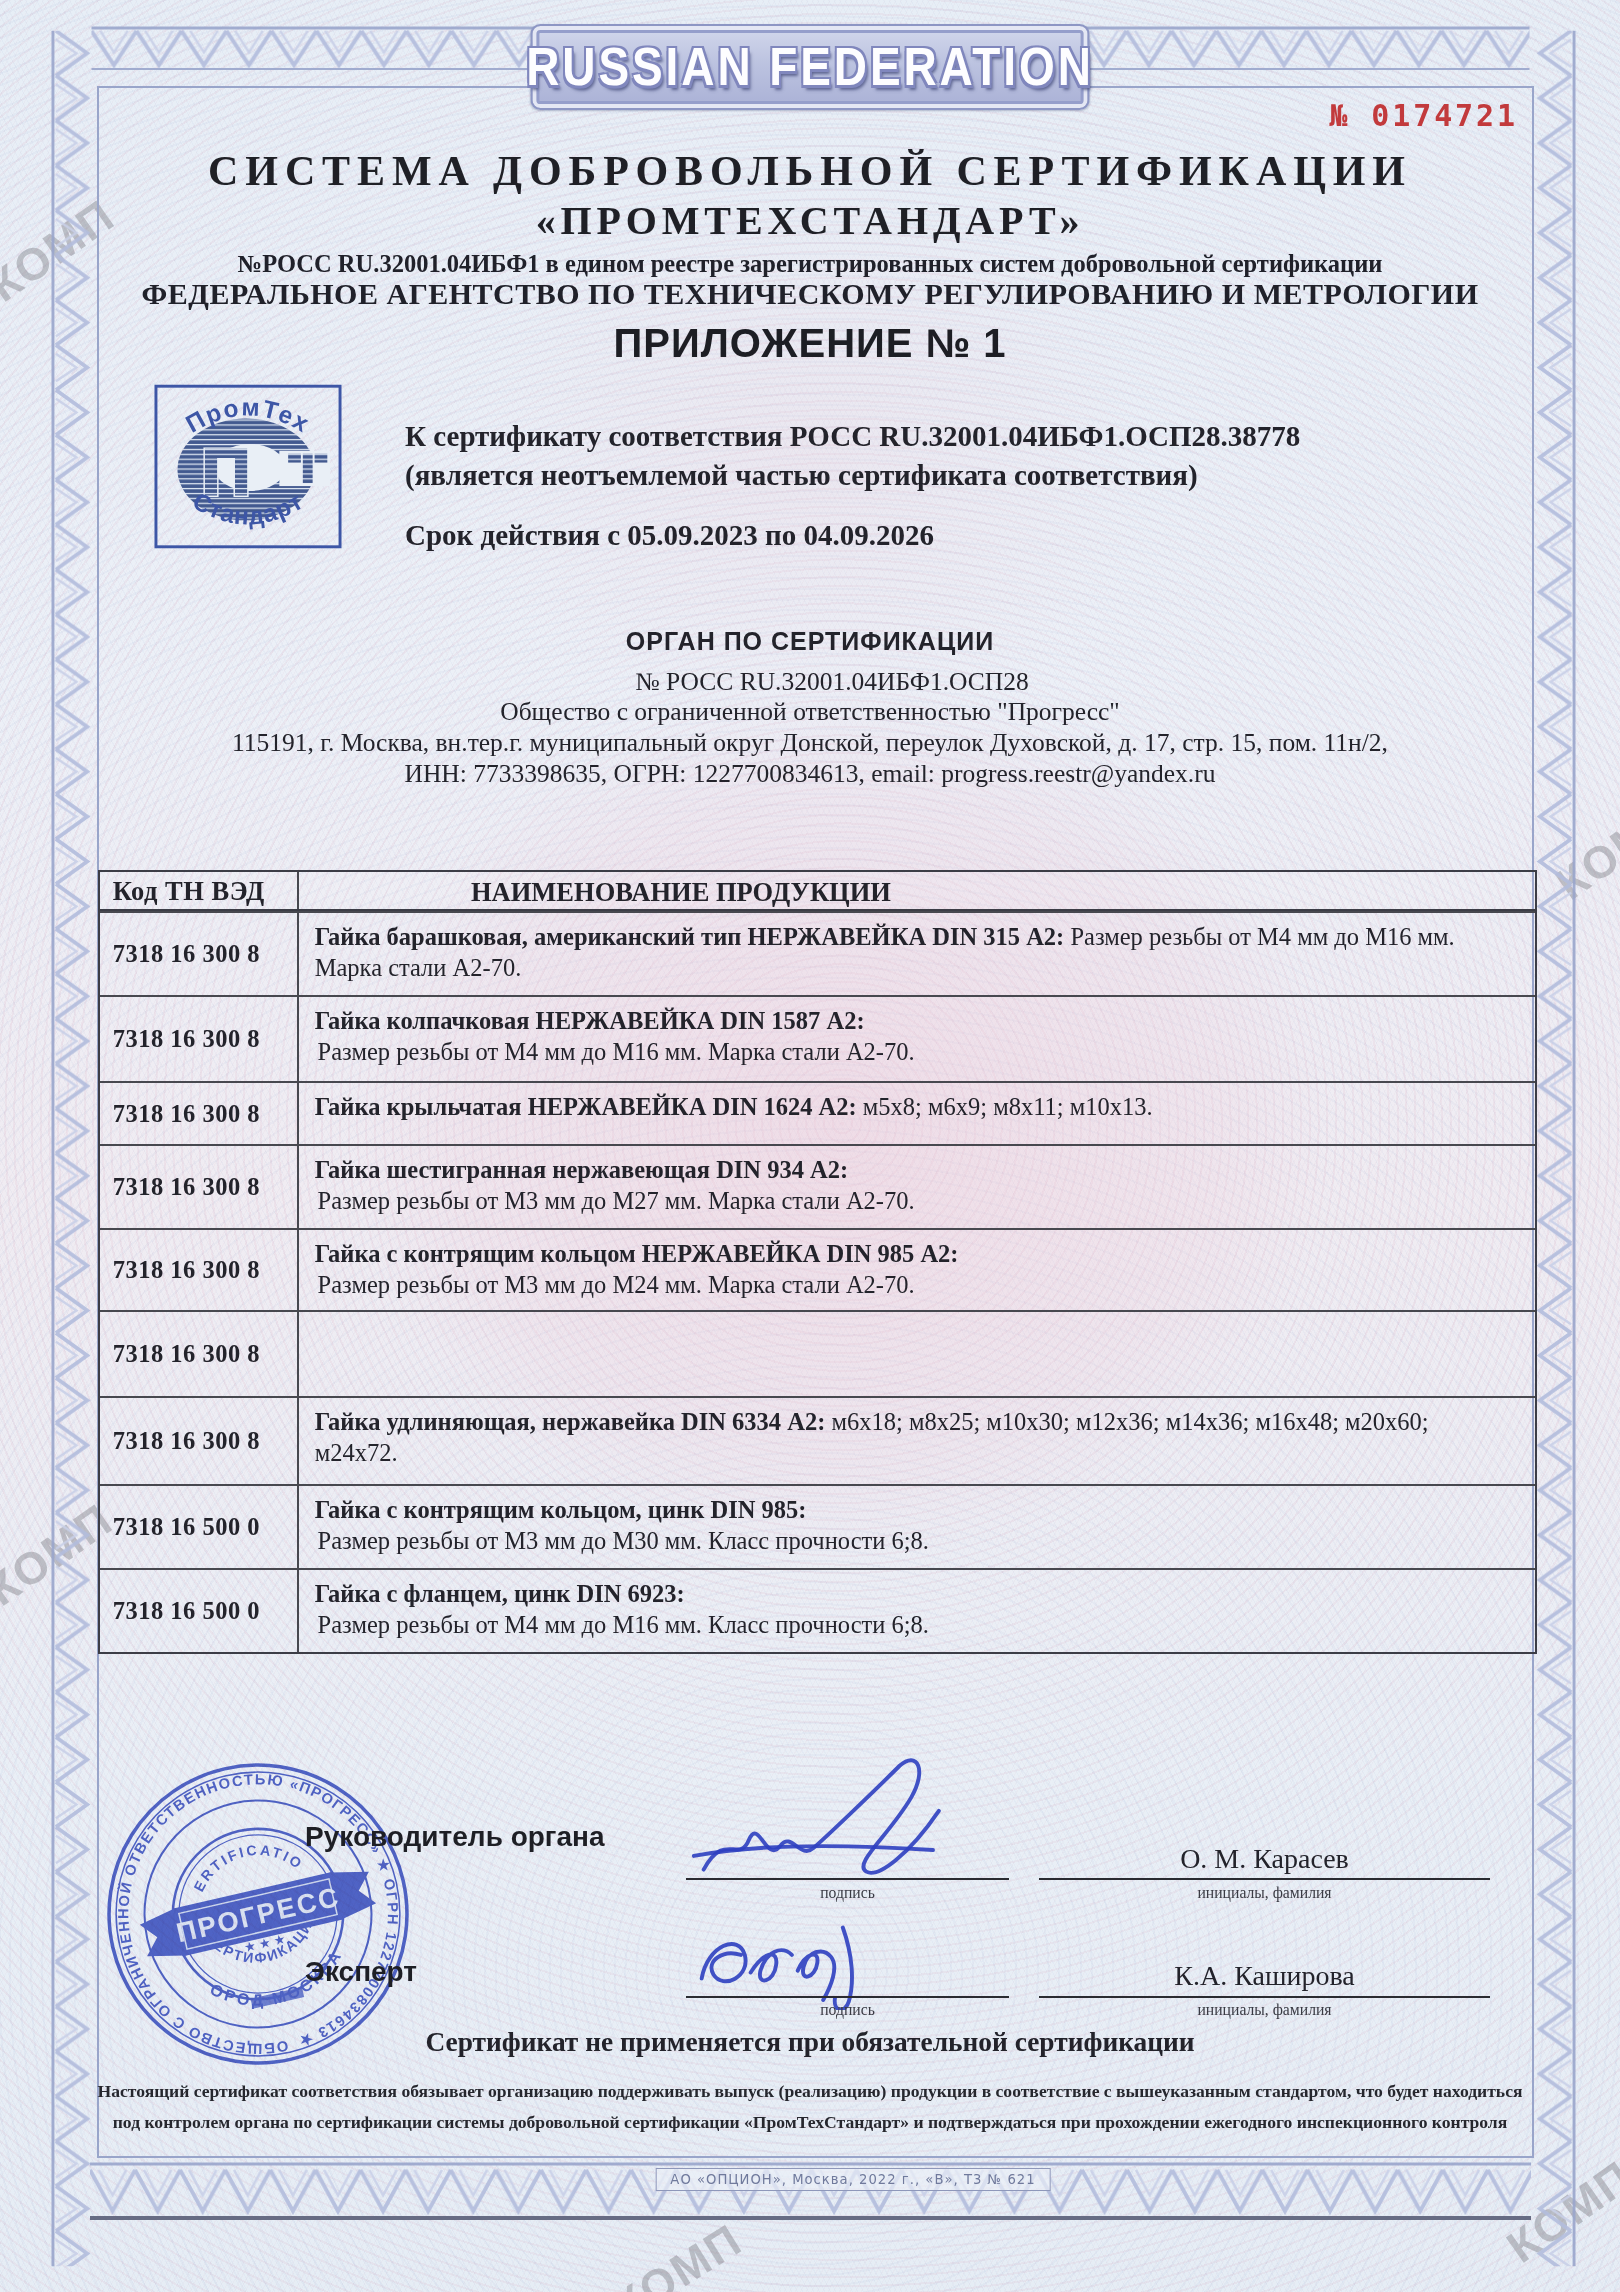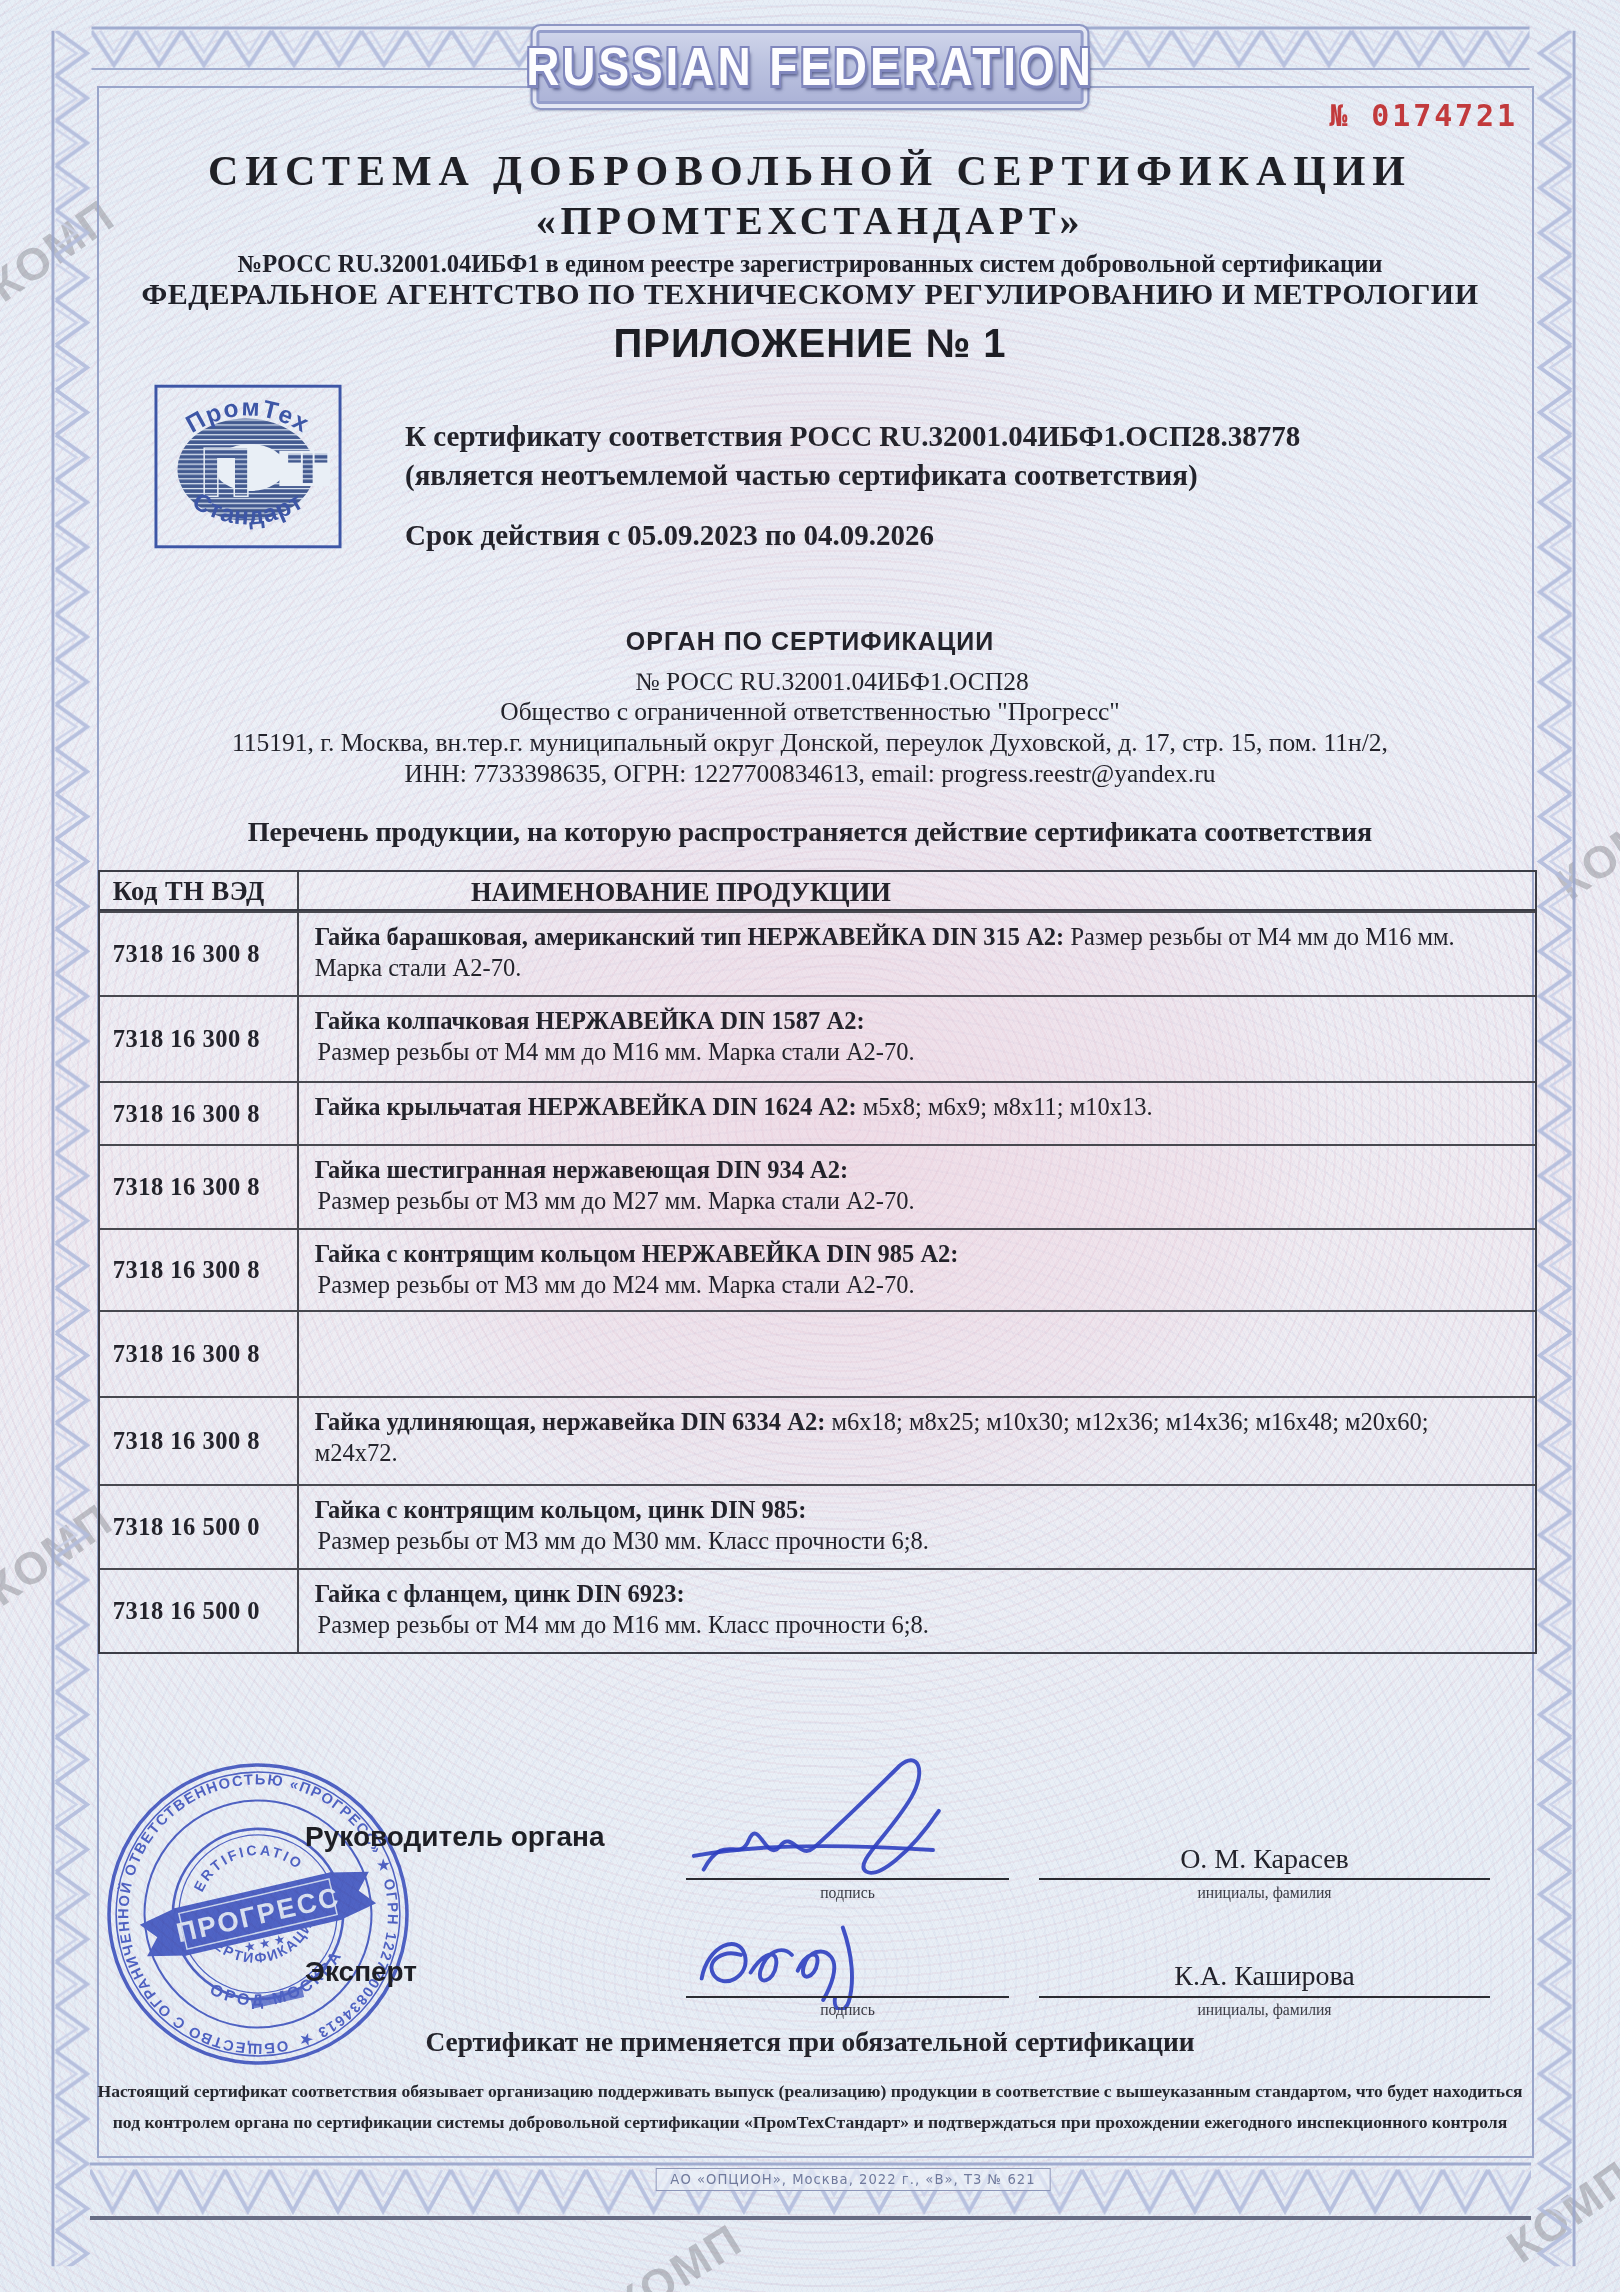--- a/index.html
+++ b/index.html
@@ -184,21 +184,20 @@
 
   <div class="abs cert-line1">К сертификату соответствия РОСС RU.32001.04ИБФ1.ОСП28.38778</div>
   <div class="abs cert-line2">(является неотъемлемой частью сертификата соответствия)</div>
   <div class="abs cert-line3">Срок действия с 05.09.2023 по 04.09.2026</div>
 
   <div class="abs ctr org-title">ОРГАН ПО СЕРТИФИКАЦИИ</div>
   <div class="abs ctr org-number">№ РОСС RU.32001.04ИБФ1.ОСП28</div>
   <div class="abs ctr org-name">Общество с ограниченной ответственностью "Прогресс"</div>
   <div class="abs ctr org-address">115191, г. Москва, вн.тер.г. муниципальный округ Донской, переулок Духовской, д. 17, стр. 15, пом. 11н/2,</div>
   <div class="abs ctr org-contacts">ИНН: 7733398635, ОГРН: 1227700834613, email: progress.reestr@yandex.ru</div>
-  <div class="abs ctr list-heading">Перечень продукции, на которую распространяется действие сертификата соответствия</div>
 
   <div class="abs ptable">
     <div class="trow thead first">
       <div class="tcode">Код ТН ВЭД</div>
       <div class="tname">НАИМЕНОВАНИЕ ПРОДУКЦИИ</div>
     </div>
     <div class="trow" style="height:82px;">
       <div class="tcode">7318 16 300 8</div>
       <div class="tname"><span class="b">Гайка барашковая, американский тип НЕРЖАВЕЙКА DIN 315 А2:</span><span class="rest"> Размер резьбы от М4 мм до М16 мм. Марка стали А2-70.</span></div>
     </div>

